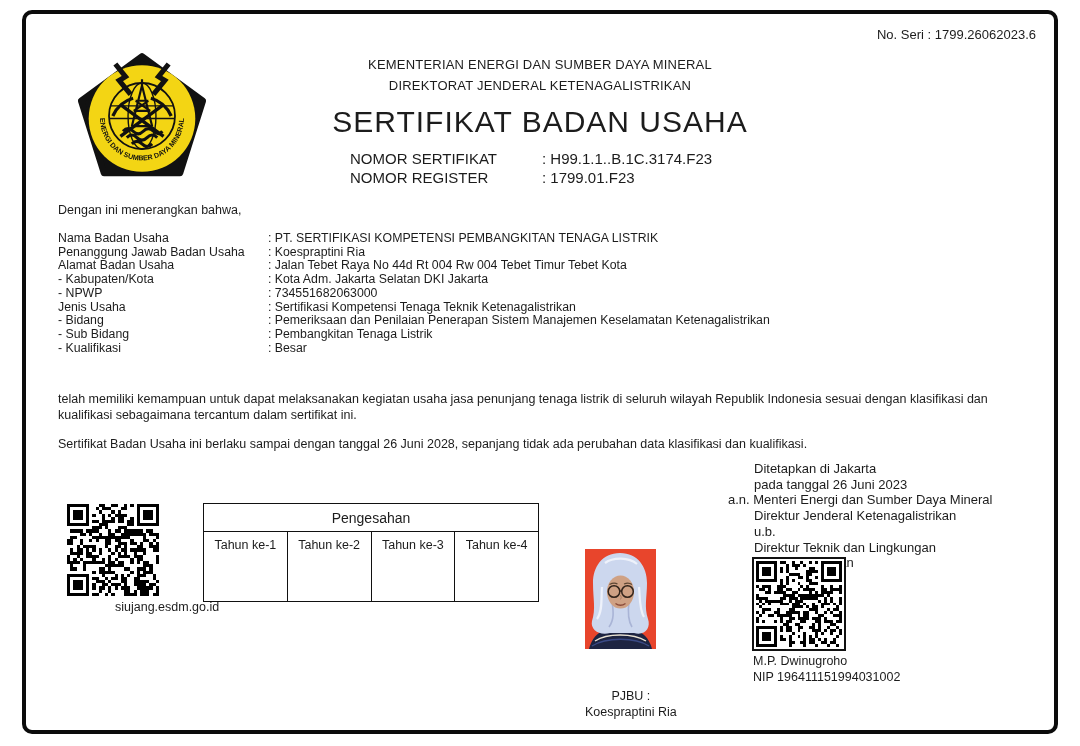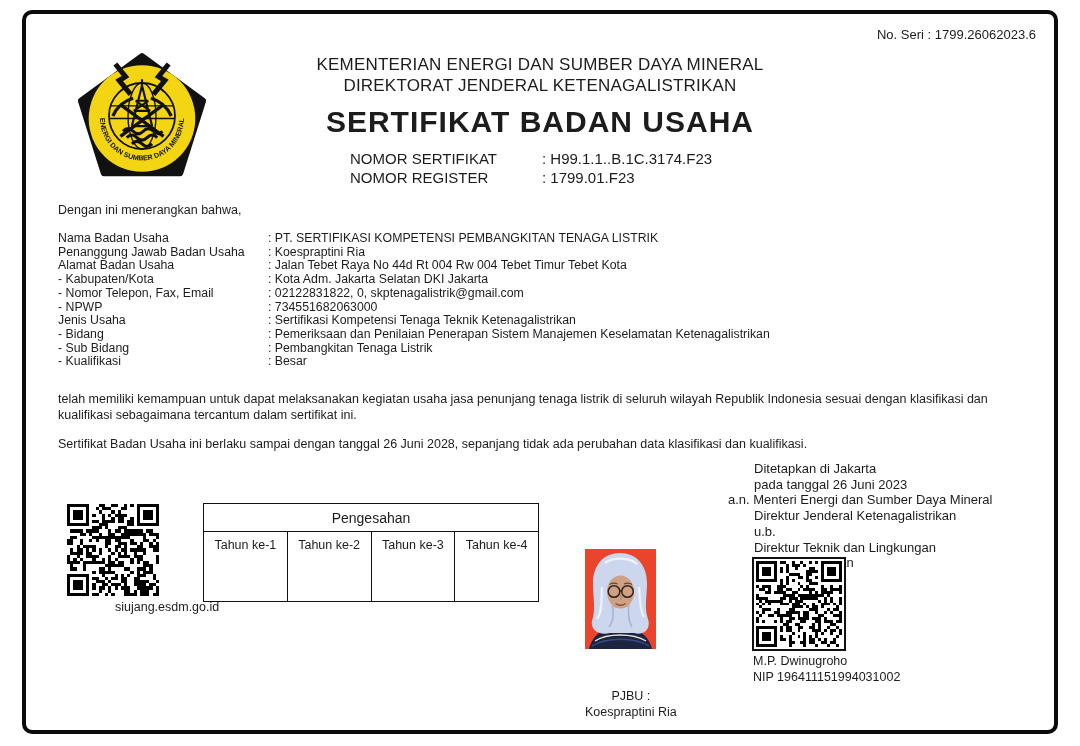--- a/index.html
+++ b/index.html
@@ -10,22 +10,22 @@
   .frame {
     position:absolute; left:22px; top:10px; right:22px; bottom:12px;
     border:4px solid #0b0b0b; border-radius:10px;
   }
   .no-seri { position:absolute; top:27px; right:44px; font-size:13px; }
 
   .logo { position:absolute; left:76px; top:52px; width:132px; height:128px; }
   .logo svg { width:100%; height:100%; }
 
   .header-block { position:absolute; left:0; right:0; top:54px; text-align:center; }
-  .h-line { font-size:17px; line-height:21px; letter-spacing:0.2px; }
-  .h-title { font-size:30px; font-weight:bold; margin-top:9px; letter-spacing:1px; }
+  .h-line { font-size:13px; line-height:21px; letter-spacing:0.2px; }
+  .h-title { font-size:30px; font-weight:normal; margin-top:9px; letter-spacing:1px; }
 
   .numbers { position:absolute; left:341px; top:149px; font-size:15px; line-height:19px;margin-left:9px; }
   .n-row { display:flex; }
   .n-label { width:192px; flex:none; }
 
   .intro { position:absolute; left:58px; top:203px; font-size:12.5px; }
 
   .details { position:absolute; left:58px; top:232px; font-size:12.3px; line-height:13.7px; }
   .d-row { display:flex; }
   .d-label { width:210px; flex:none; }
@@ -127,24 +127,20 @@
       <span class="d-label">Penanggung Jawab Badan Usaha</span>
       <span class="d-value">: Koespraptini Ria</span>
     </div>
     <div class="d-row">
       <span class="d-label">Alamat Badan Usaha</span>
       <span class="d-value">: Jalan Tebet Raya No 44d Rt 004 Rw 004 Tebet Timur Tebet Kota</span>
     </div>
     <div class="d-row">
       <span class="d-label">- Kabupaten/Kota</span>
       <span class="d-value">: Kota Adm. Jakarta Selatan DKI Jakarta</span>
-    </div>
-    <div class="d-row">
-      <span class="d-label">- Nomor Telepon, Fax, Email</span>
-      <span class="d-value">: 02122831822, 0, skptenagalistrik@gmail.com</span>
     </div>
     <div class="d-row">
       <span class="d-label">- NPWP</span>
       <span class="d-value">: 734551682063000</span>
     </div>
     <div class="d-row">
       <span class="d-label">Jenis Usaha</span>
       <span class="d-value">: Sertifikasi Kompetensi Tenaga Teknik Ketenagalistrikan</span>
     </div>
     <div class="d-row">

